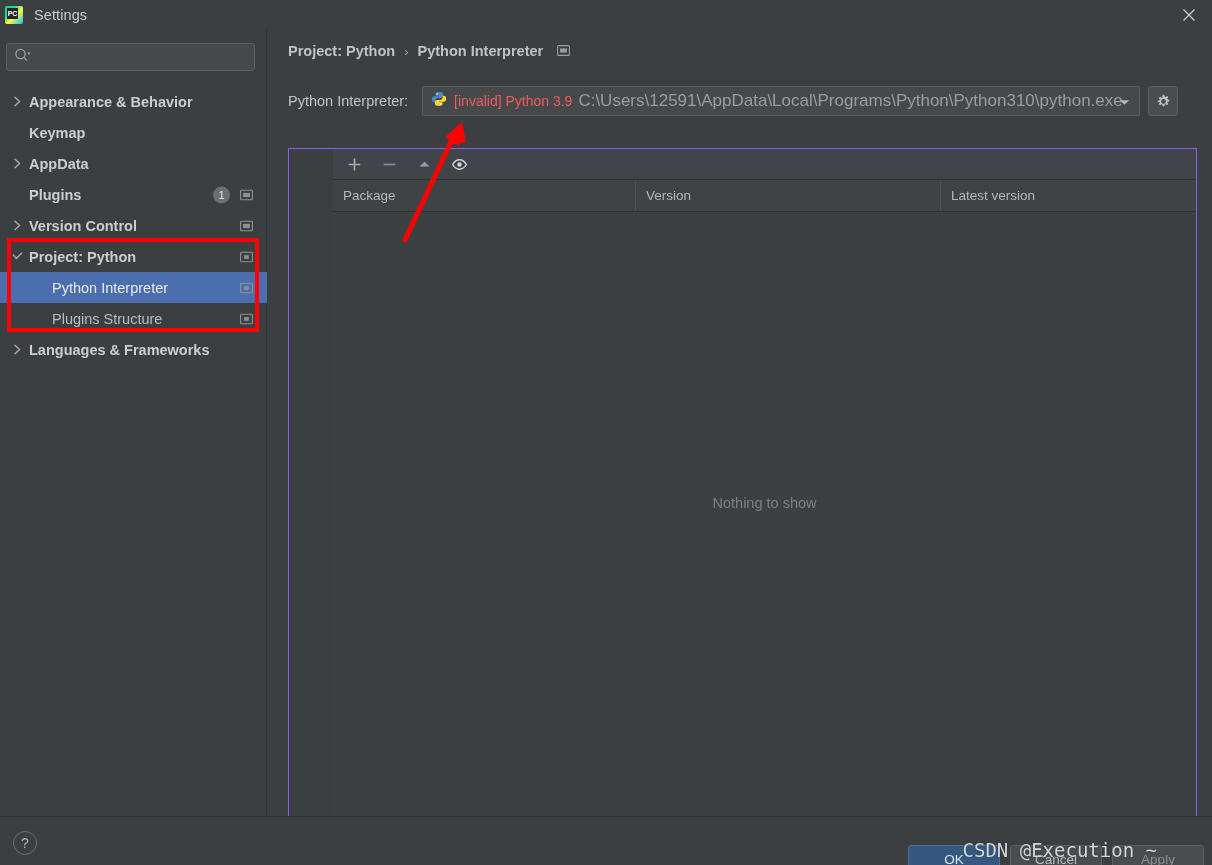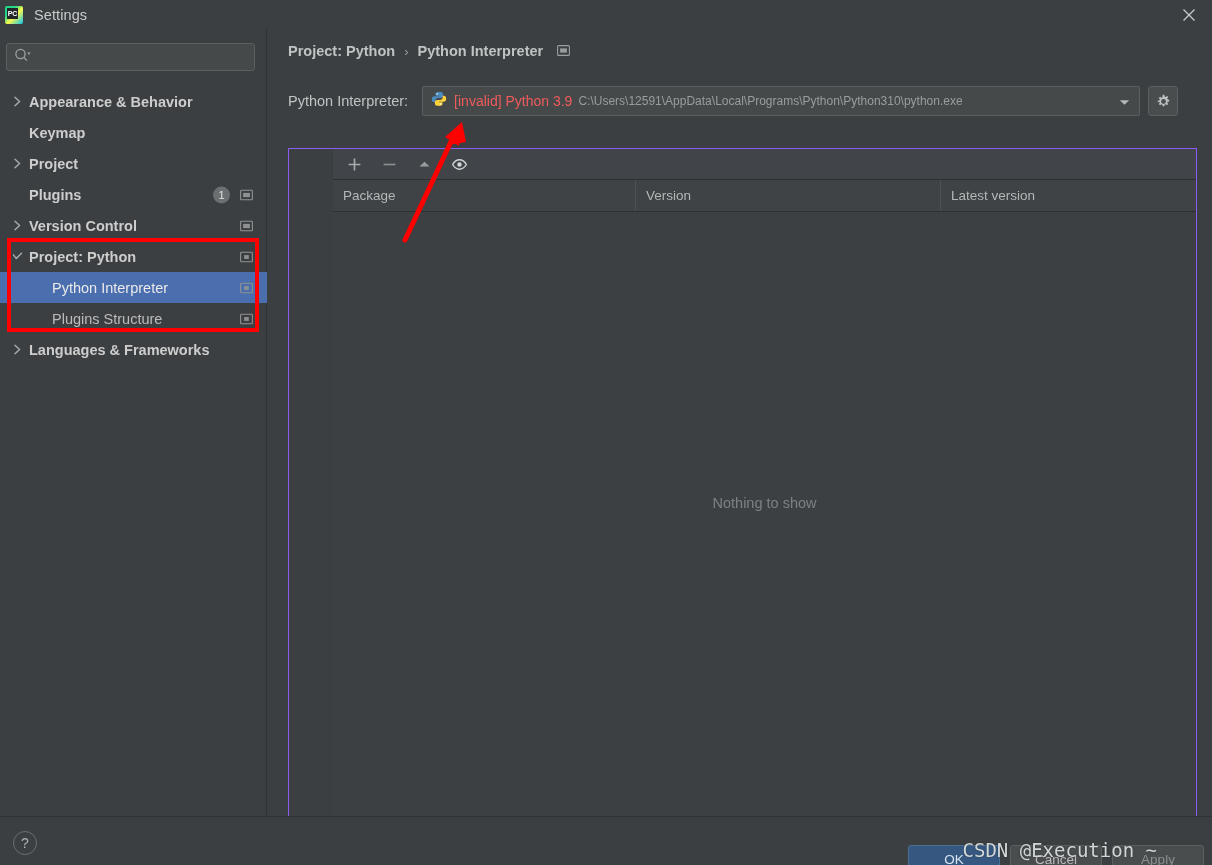--- a/index.html
+++ b/index.html
@@ -129,21 +129,21 @@
     border: 1px solid #5c5f60;
     border-radius: 2px;
     display: flex; align-items: center;
     padding-left: 8px; padding-right: 12px;
     cursor: pointer;
     overflow: hidden;
   }
   .py-icon { flex: none; margin-right: 7px; }
   .interp-name { font-size: 14px; color: #f05b5b; white-space: nowrap; }
   .interp-path {
-    font-size: 12px; color: #9a9d9e; margin-left: 6px; white-space: nowrap;
+    font-size: 17px; color: #9a9d9e; margin-left: 6px; white-space: nowrap;
   }
   .drop-arrow {
     position: absolute; right: 9px; top: 50%; transform: translateY(-50%);
   }
   .gear-btn {
     margin-left: 8px;
     width: 30px; height: 30px;
     background: #4a4d4e;
     border: 1px solid #5c5f60;
     border-radius: 3px;
@@ -289,21 +289,21 @@
             <svg width="11" height="11" viewBox="0 0 11 11"></svg>
           </span>
           <span class="label">Keymap</span>
         </div>
         <div class="tree-row bold">
           <span class="chev">
             <svg width="11" height="11" viewBox="0 0 11 11">
               <path d="M3.0 1.2 L7.6 5.5 L3.0 9.8" stroke="#a9acad" stroke-width="1.4" fill="none" stroke-linecap="round" stroke-linejoin="round"></path>
             </svg>
           </span>
-          <span class="label">Project</span>
+          <span class="label">AppData</span>
         </div>
         <div class="tree-row bold">
           <span class="chev spacer">
             <svg width="11" height="11" viewBox="0 0 11 11"></svg>
           </span>
           <span class="label">Plugins</span>
           <span class="trail">
             <span class="badge">1</span>
             <span>
               <svg width="13" height="11" viewBox="0 0 13 11" class="mon-icon">

